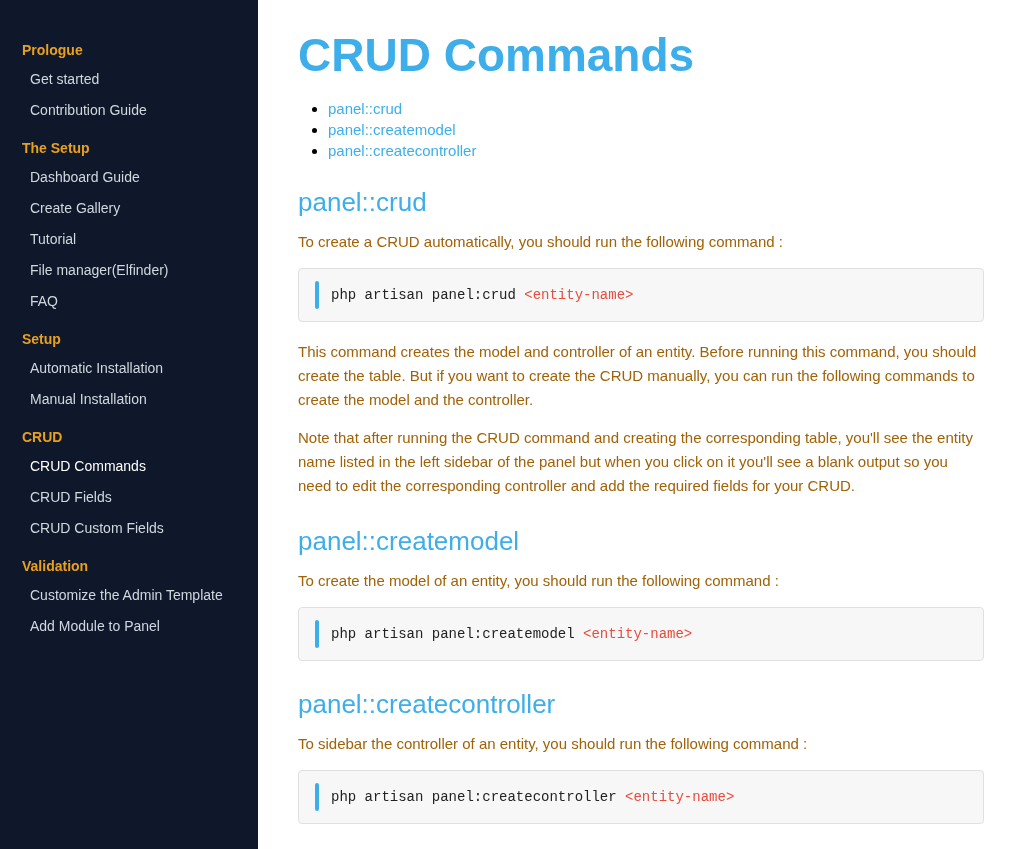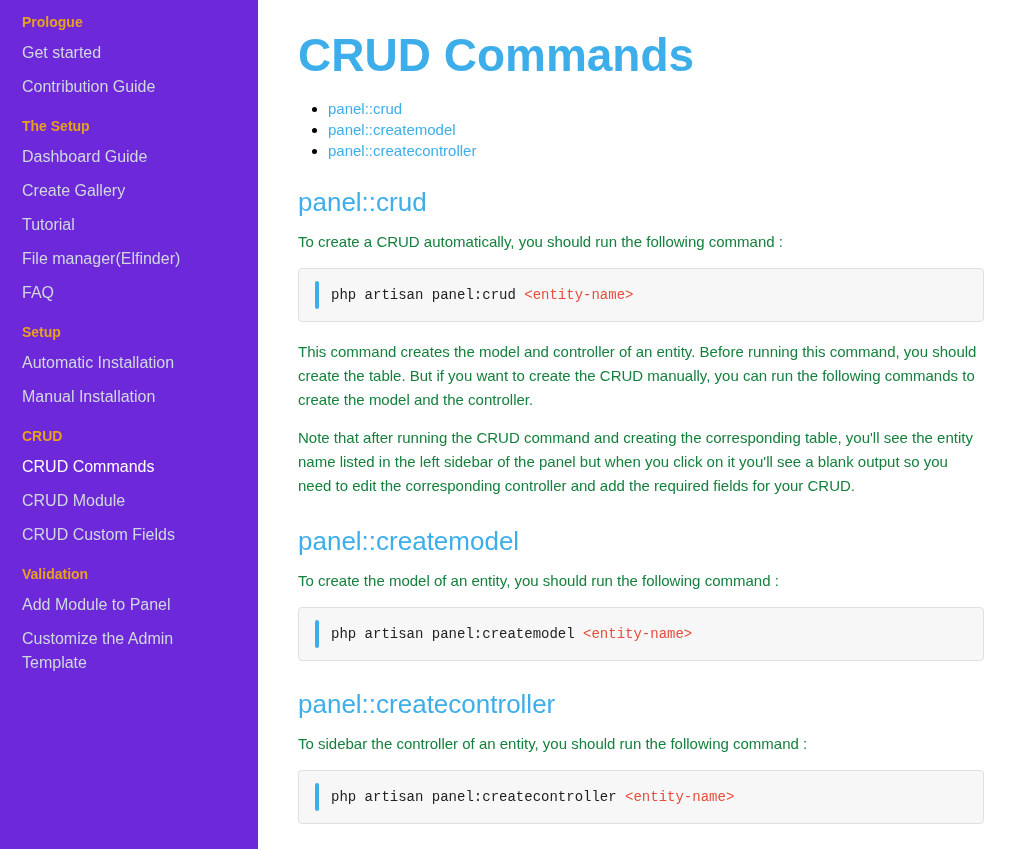--- a/index.html
+++ b/index.html
@@ -9,41 +9,42 @@
       display: flex;
       height: 849px;
       overflow: hidden;
       background: #fff;
     }
 
     
     #sidebar {
       width: 258px;
       min-width: 258px;
-      background: #6d28d9;
+      background: #0f172a;
       color: #ccc;
       overflow-y: auto;
-      padding: 0 0;
+      padding: 28px 0;
     }
 
     .sidebar-section-header {
       color: #e8a020;
       font-weight: 600;
       font-size: 14px;
       padding: 14px 22px 6px 22px;
     }
 
     .sidebar-item {
       display: block;
       padding: 5px 22px;
       color: #d0d8df;
       text-decoration: none;
-      font-size: 16px;
+      font-size: 14px;
       cursor: pointer;
       line-height: 1.5;
+      margin-left: 8px;
     }
     .sidebar-item.active {
       color: #fff;
       font-weight: 500;
     }
 
     
     #main {
       flex: 1;
       overflow-y: auto;
@@ -76,21 +77,21 @@
     h2.section-title {
       font-size: 26px;
       color: #3daee9;
       font-weight: 500;
       margin-bottom: 12px;
       margin-top: 10px;
     }
 
     .section-desc {
       font-size: 15px;
-      color: #15803d;
+      color: #a16207;
       line-height: 1.6;
       margin-bottom: 14px;
     }
 
     .code-block {
       background: #f7f7f7;
       border: 1px solid #e0e0e0;
       border-radius: 4px;
       padding: 12px 16px;
       margin-bottom: 18px;
@@ -136,25 +137,25 @@
     <a class="sidebar-item" href="#">Dashboard Guide</a>
     <a class="sidebar-item" href="#">Create Gallery</a>
     <a class="sidebar-item" href="#">Tutorial</a>
     <a class="sidebar-item" href="#">File manager(Elfinder)</a>
     <a class="sidebar-item" href="#">FAQ</a>
     <div class="sidebar-section-header">Setup</div>
     <a class="sidebar-item" href="#">Automatic Installation</a>
     <a class="sidebar-item" href="#">Manual Installation</a>
     <div class="sidebar-section-header">CRUD</div>
     <a class="sidebar-item active" href="#">CRUD Commands</a>
-    <a class="sidebar-item" href="#">CRUD Module</a>
+    <a class="sidebar-item" href="#">CRUD Fields</a>
     <a class="sidebar-item" href="#">CRUD Custom Fields</a>
     <div class="sidebar-section-header">Validation</div>
+    <a class="sidebar-item" href="#">Customize the Admin Template</a>
     <a class="sidebar-item" href="#">Add Module to Panel</a>
-    <a class="sidebar-item" href="#">Customize the Admin Template</a>
   </nav>
 
 <main id="main">
   <h1 class="page-title">CRUD Commands</h1>
 
   <ul class="toc-list">
   <li><a href="#panel-crud">panel::crud</a></li>
       <li><a href="#panel-createmodel">panel::createmodel</a></li>
       <li><a href="#panel-createcontroller">panel::createcontroller</a></li>
     </ul>

